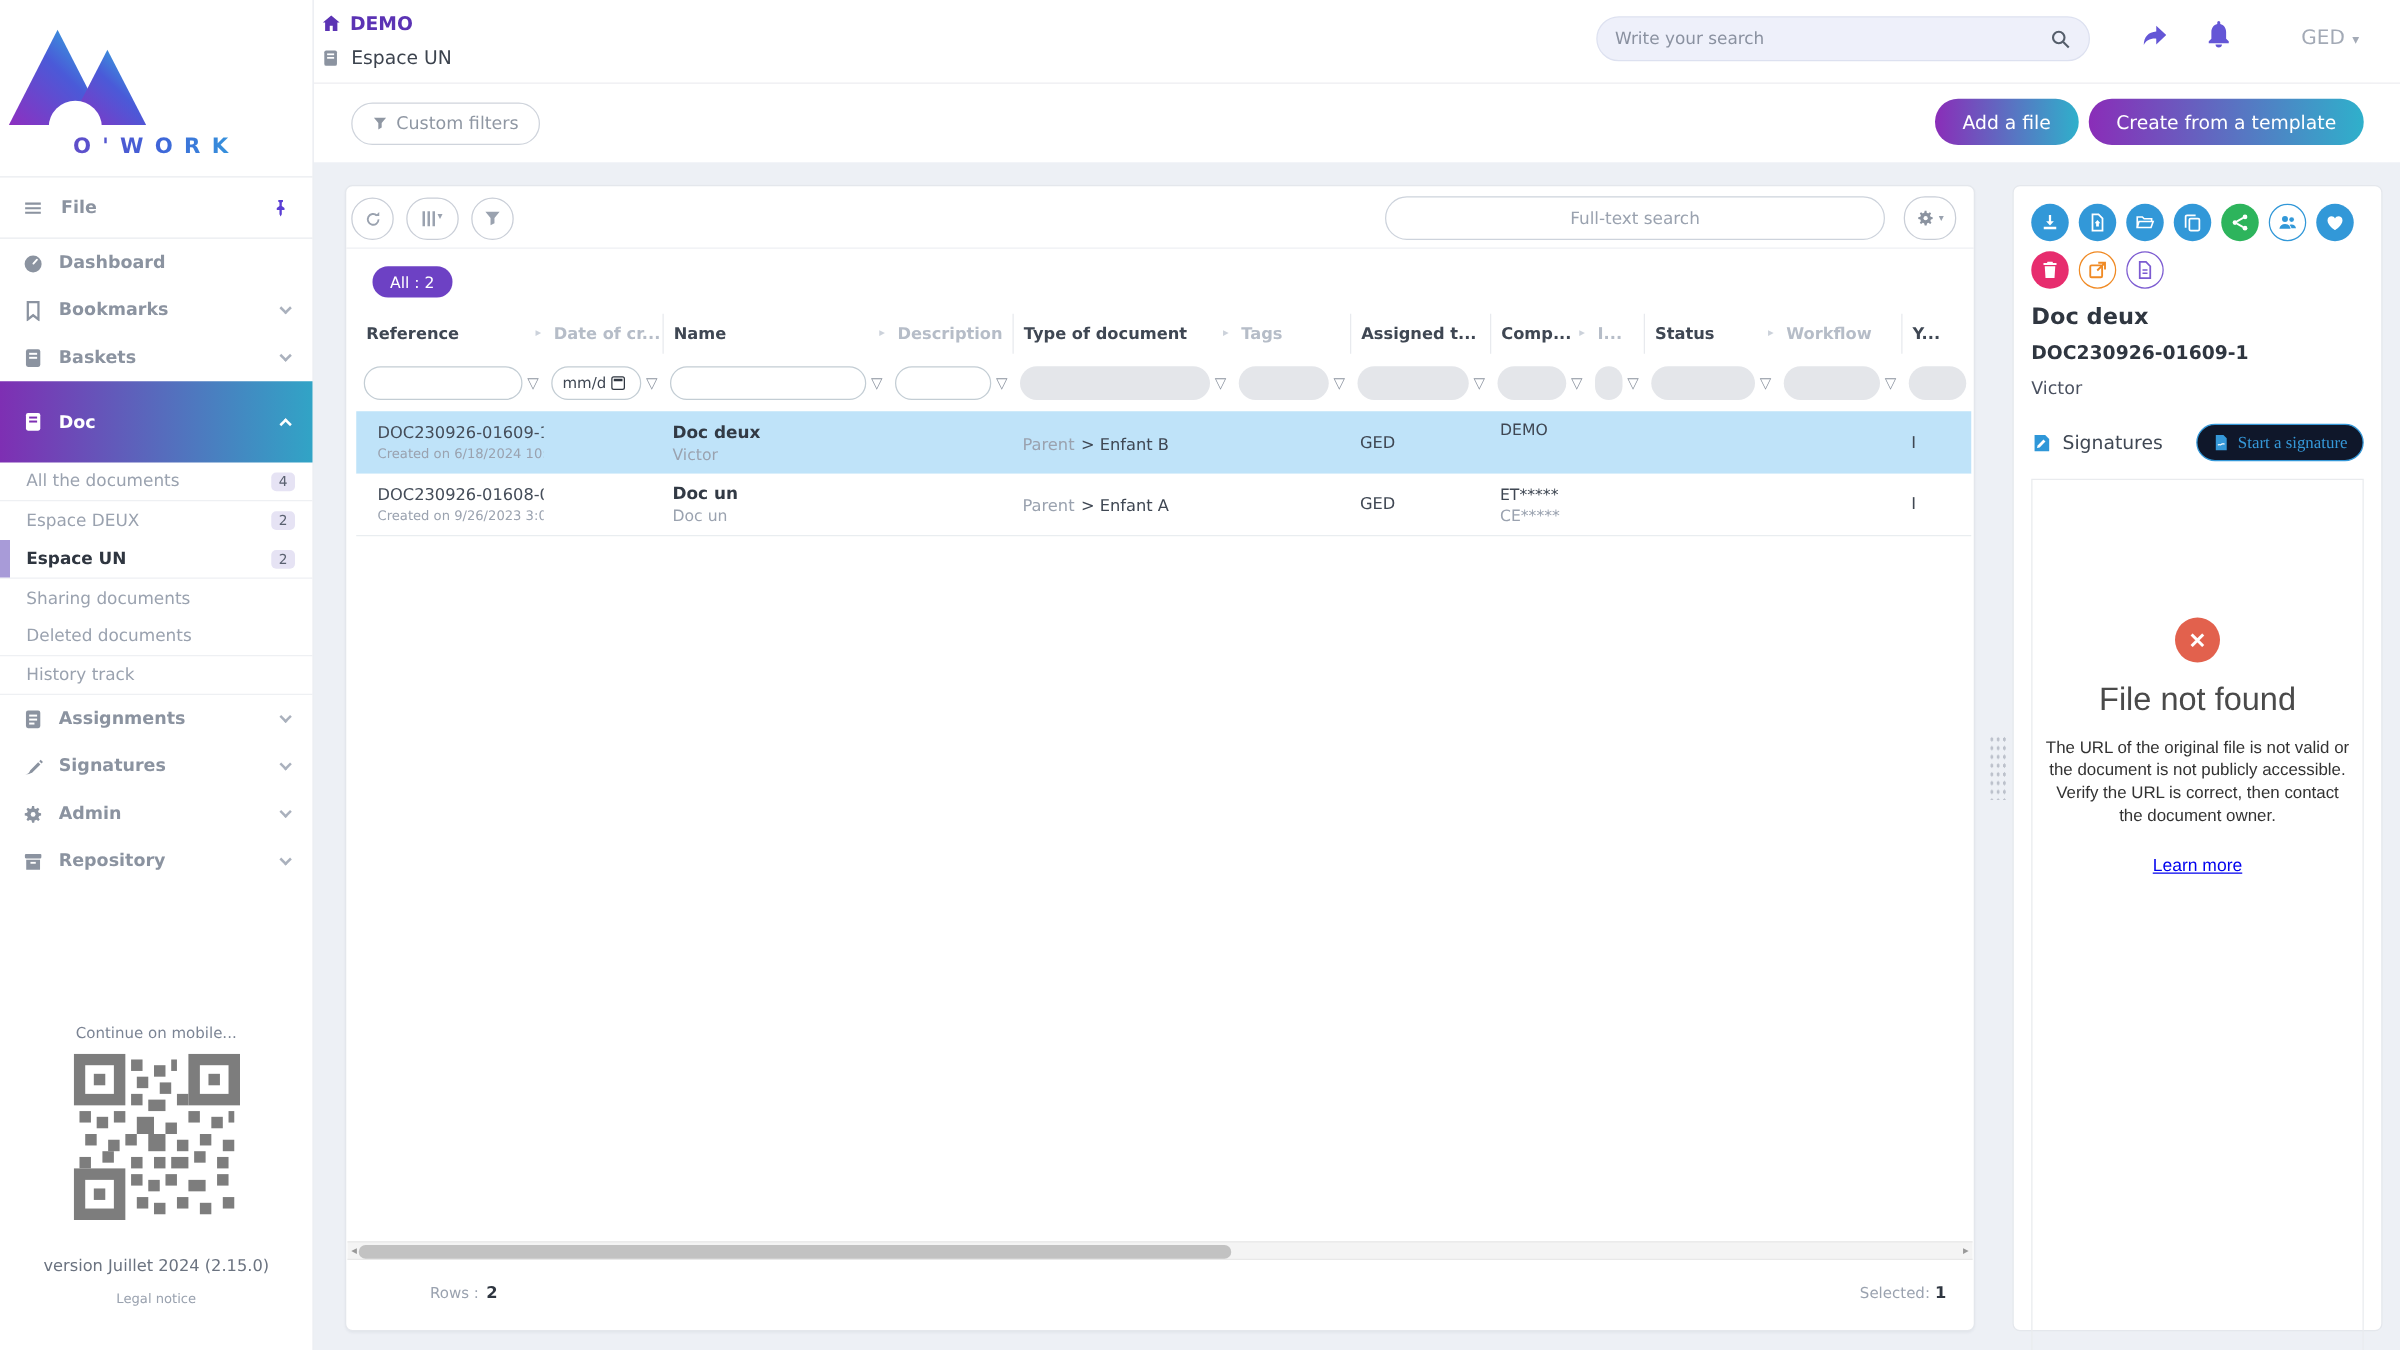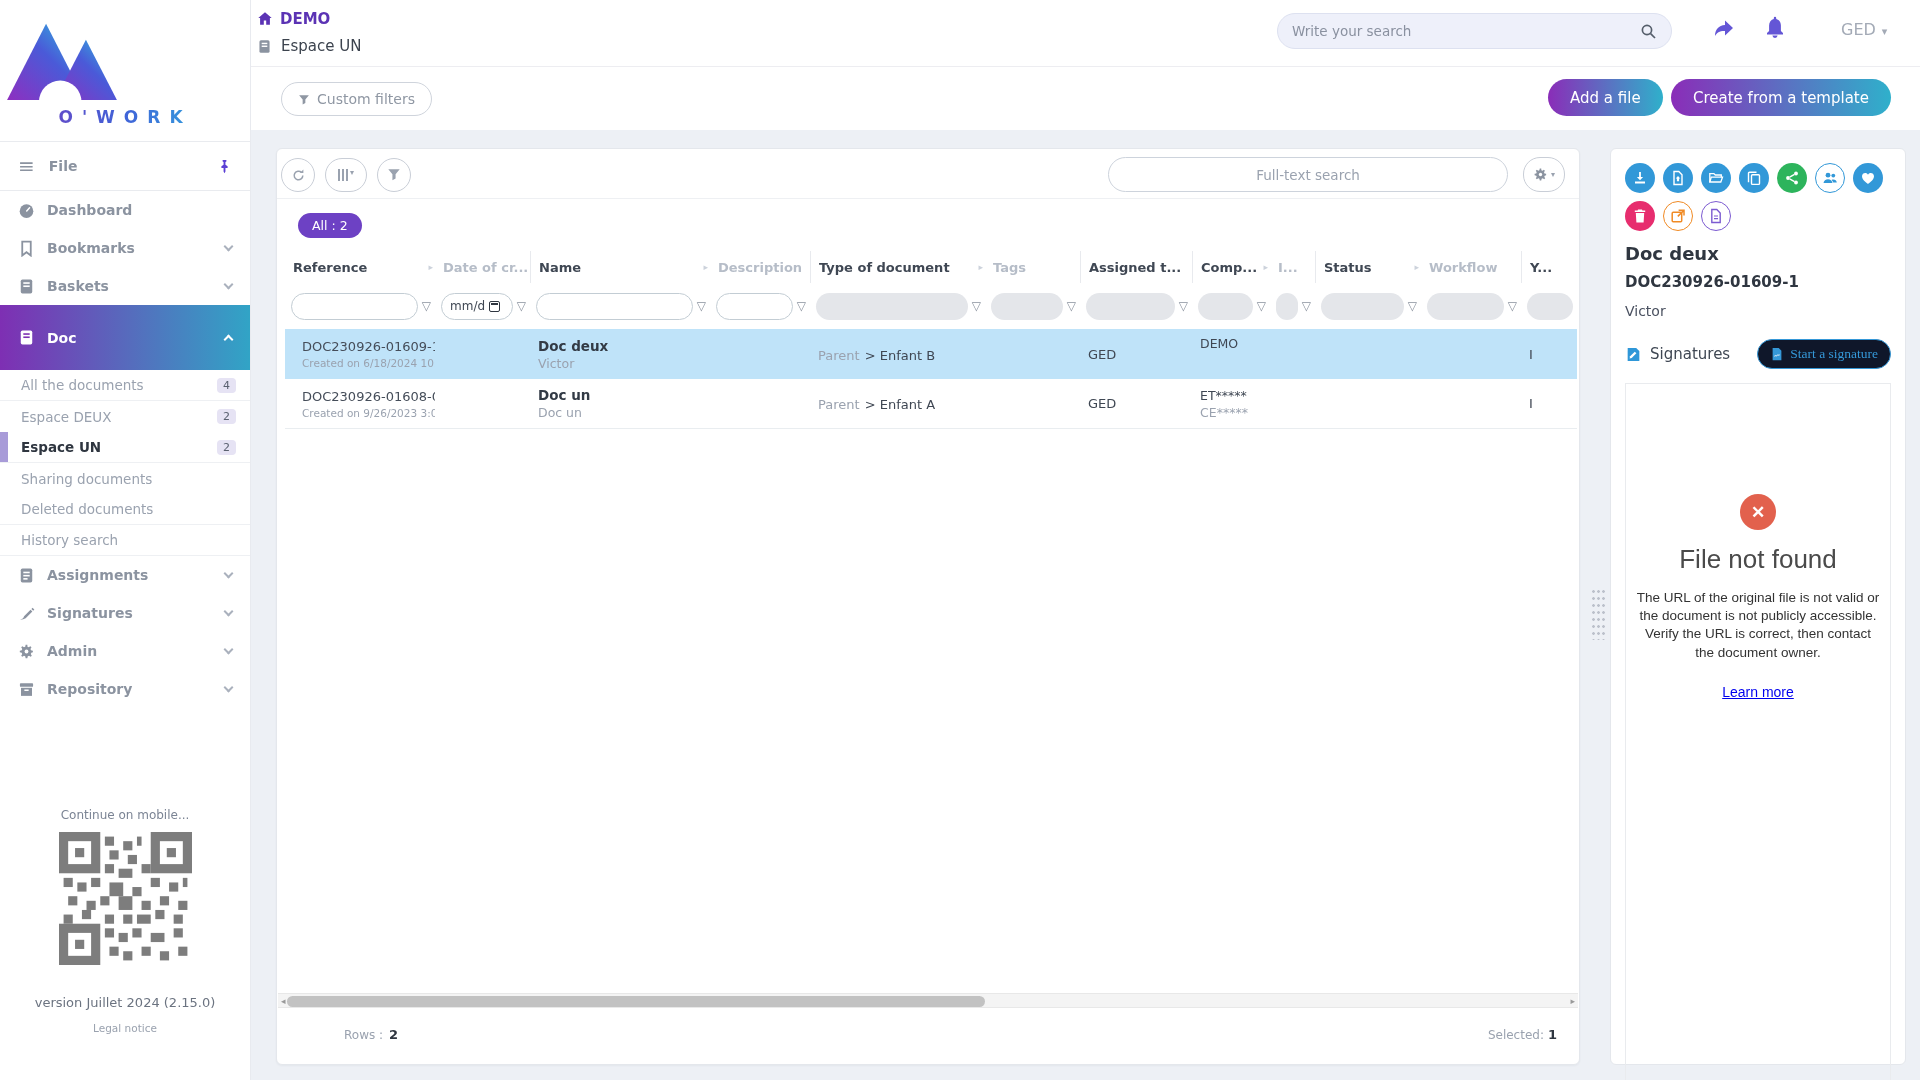--- a/index.html
+++ b/index.html
@@ -28,21 +28,21 @@
   .nav-item.active .nlabel { font-weight:bold; }
   .nav-item.active .chev { border-color:#fff; transform:rotate(-135deg); margin-top:4px; }
   .sub-item { height:31px; display:flex; align-items:center; padding:0 10px 0 21px; cursor:pointer; }
   .sub-item .slabel { font-size:13.5px; color:#9aa2af; flex:1; }
   .sub-item.bordered { border-bottom:1px solid #eef0f3; }
   .sub-item.current { position:relative; }
   .sub-item.current .slabel { color:#2f3640; font-weight:bold; }
   .sub-item.current::before { content:""; position:absolute; left:0; top:0; bottom:0; width:8px; background:#a89bd8; }
   .count-badge { background:#e6e3f4; color:#5a6170; font-size:11px; border-radius:4px;
                  padding:1px 6px; margin-right:4px; }
-  .sidebar-bottom { position:absolute; left:0; bottom:15px; width:100%; text-align:center; padding-bottom:31px; }
+  .sidebar-bottom { position:absolute; left:0; bottom:4px; width:100%; text-align:center; padding-bottom:31px; }
   .mobile-hint { font-size:12px; color:#7b8494; margin-bottom:10px; }
   .qr { display:inline-block; }
   .version { font-size:13px; color:#6b7380; margin-top:26px; }
   .legal { font-size:10.5px; color:#9aa2af; margin-top:12px; }
 
   
   .topbar { position:absolute; left:251px; top:0; width:1669px; height:130px; background:#fff; }
   .tb-row1 { height:67px; border-bottom:1px solid #ededf1; position:relative; }
   .crumb-root { position:absolute; left:6px; top:10px; display:flex; align-items:center; gap:7px;
                 color:#5b33b4; font-weight:bold; font-size:15px; cursor:pointer; }
@@ -278,21 +278,21 @@
       <span class="slabel">Espace UN</span>
       <span class="count-badge">2</span>
     </div>
     <div class="sub-item">
       <span class="slabel">Sharing documents</span>
     </div>
     <div class="sub-item bordered">
       <span class="slabel">Deleted documents</span>
     </div>
     <div class="sub-item bordered">
-      <span class="slabel">History search</span>
+      <span class="slabel">History track</span>
     </div>
 
     <div class="nav-item">
       <span class="nicon">
         <svg viewBox="0 0 16 16" width="17" height="17">
             <rect x="2.6" y="1.4" width="10.8" height="13.2" rx="1.6" fill="currentColor"></rect>
             <rect x="5" y="4.4" width="6" height="1.5" fill="#fff"></rect>
             <rect x="5" y="7.4" width="6" height="1.5" fill="#fff"></rect>
             <rect x="5" y="10.4" width="4" height="1.5" fill="#fff"></rect>
           </svg>

